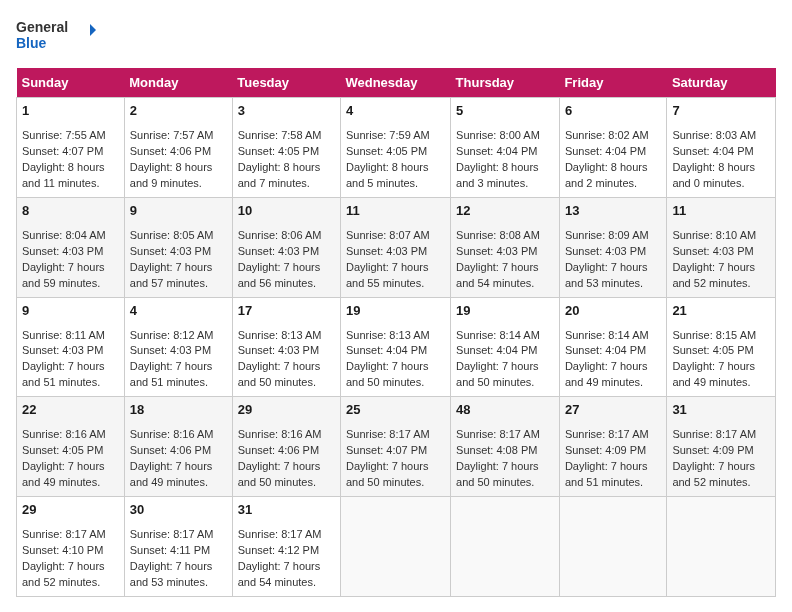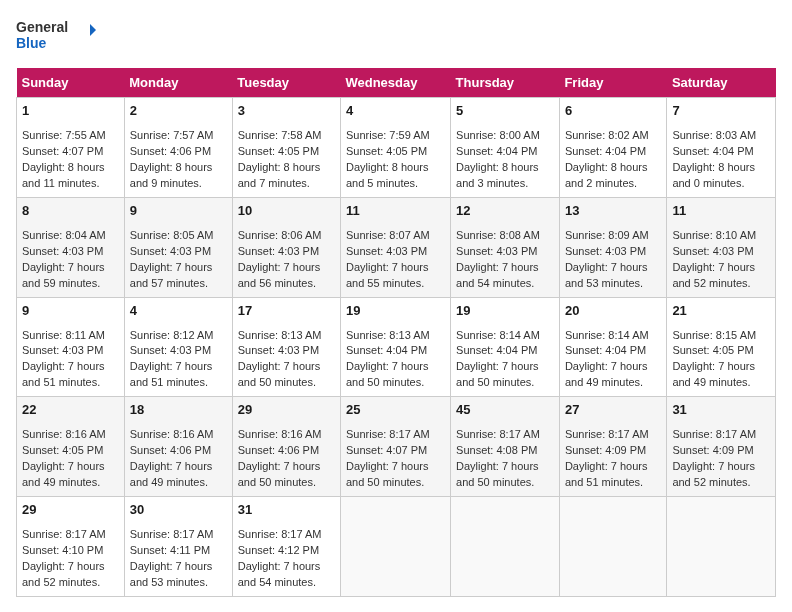--- a/index.html
+++ b/index.html
@@ -254,21 +254,21 @@
           Sunrise: 8:16 AM<br>Sunset: 4:06 PM<br>Daylight: 7 hours and 50 minutes.
         </div>
       </td>
         <td>
         <span class="day-num">25</span>
         <div class="day-detail">
           Sunrise: 8:17 AM<br>Sunset: 4:07 PM<br>Daylight: 7 hours and 50 minutes.
         </div>
       </td>
         <td>
-        <span class="day-num">45</span>
+        <span class="day-num">48</span>
         <div class="day-detail">
           Sunrise: 8:17 AM<br>Sunset: 4:08 PM<br>Daylight: 7 hours and 50 minutes.
         </div>
       </td>
         <td>
         <span class="day-num">27</span>
         <div class="day-detail">
           Sunrise: 8:17 AM<br>Sunset: 4:09 PM<br>Daylight: 7 hours and 51 minutes.
         </div>
       </td>

